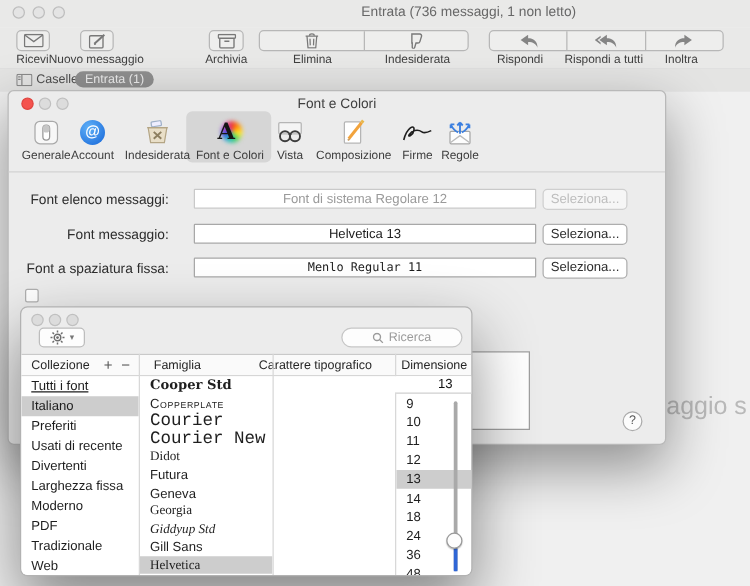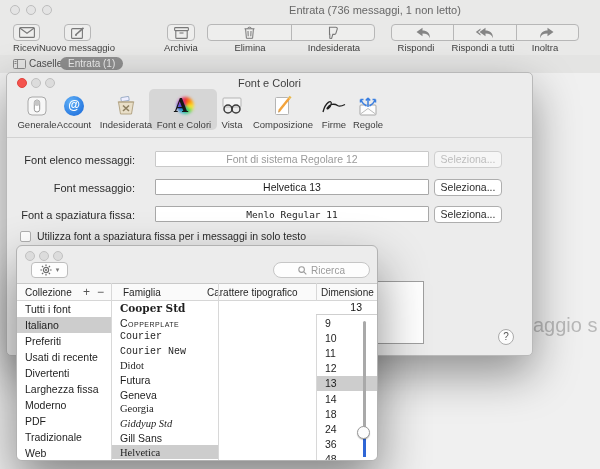--- a/index.html
+++ b/index.html
@@ -54,21 +54,21 @@
   .fp-header{position:absolute;left:0;top:37px;width:100%;height:18px;background:#fafafa;border-top:1px solid #c9c9c9;border-bottom:1px solid #d6d6d6;box-sizing:border-box;}
   .fp-h-label{position:absolute;top:3px;font-size:10px;color:#262626;white-space:nowrap;}
   .fp-h-btn{position:absolute;top:1px;font-size:12px;color:#555;}
   .fp-vline{position:absolute;top:37px;bottom:0;width:1px;background:#d8d8d8;}
   .fp-lists{position:absolute;left:0;top:55px;width:100%;bottom:0;background:#fff;}
   .fp-col{position:absolute;top:0;bottom:0;overflow:hidden;}
   .list-row{box-sizing:border-box;padding-left:8px;font-size:10.5px;color:#1e1e1e;white-space:nowrap;overflow:hidden;display:flex;align-items:center;}
   .list-row.selected{background:#cdcdcd;}
   .fs-serif{font-family:"Liberation Serif",serif;}
   .fs-serif-bold{font-family:"DejaVu Serif",serif;font-weight:bold;}
-  .fs-mono{font-family:"Liberation Mono",monospace;font-size:10px;}
+  .fs-mono{font-family:"Liberation Mono",monospace;font-size:14px;}
   .fs-smallcaps{font-variant:small-caps;letter-spacing:.5px;}
   .fs-script{font-family:Liberation Serif, serif;font-style:italic;}
   .size-field{position:absolute;left:299px;top:55px;width:63px;height:14px;background:#fff;border-bottom:1px solid #cfcfcf;box-sizing:border-box;text-align:right;padding-right:17px;font-size:10.5px;color:#111;}
   .slider-track{position:absolute;left:346px;top:75px;width:3px;height:136px;background:#a9a9a9;border-radius:2px;}
   .slider-fill{position:absolute;left:0;bottom:0;width:3px;height:18px;background:#2f66d6;}
   .slider-thumb{position:absolute;left:340px;top:180px;width:13px;height:13px;background:#fdfdfd;border:1px solid #9a9a9a;border-radius:50%;box-sizing:border-box;box-shadow:0 1px 1px rgba(0,0,0,.25);}
 
   svg{display:block;}
 </style>
 </head>
@@ -295,21 +295,20 @@
 
     <div class="form-label" style="top:109px;">Font messaggio:</div>
     <div class="form-field" style="top:106px;">Helvetica 13</div>
     <div class="sel-btn" style="top:106px;">Seleziona...</div>
 
     <div class="form-label" style="top:136px;">Font a spaziatura fissa:</div>
     <div class="form-field mono" style="top:133px;">Menlo Regular 11</div>
     <div class="sel-btn" style="top:133px;">Seleziona...</div>
 
     <div class="checkbox"></div>
-    <div class="checkbox-label">Utilizza font a spaziatura fissa per i messaggi in solo testo</div>
 
     <div class="preview-box"></div>
     <div class="help-btn">?</div>
   </div>
 
   <div class="abs fontpanel">
     <span class="light gray" style="left:8px;top:5px;"></span>
     <span class="light gray" style="left:22px;top:5px;"></span>
     <span class="light gray" style="left:36px;top:5px;"></span>
 
@@ -340,21 +339,21 @@
       <span class="fp-h-label" style="left:8px;">Collezione</span>
       <span class="fp-h-btn" style="left:66px;">+</span>
       <span class="fp-h-btn" style="left:80px;">−</span>
       <span class="fp-h-label" style="left:106px;">Famiglia</span>
       <span class="fp-h-label" style="left:190px;">Carattere tipografico</span>
       <span class="fp-h-label" style="left:304px;">Dimensione</span>
     </div>
 
     <div class="fp-lists">
       <div class="fp-col" id="collection-list" style="left:0;width:94px;">
-          <div class="list-row" style="height: 16px;">Tutti i font</div>
+          <div class="list-row" style="height: 16px; text-decoration: underline;">Tutti i font</div>
           <div class="list-row selected" style="height: 16px;">Italiano</div>
           <div class="list-row" style="height: 16px;">Preferiti</div>
           <div class="list-row" style="height: 16px;">Usati di recente</div>
           <div class="list-row" style="height: 16px;">Divertenti</div>
           <div class="list-row" style="height: 16px;">Larghezza fissa</div>
           <div class="list-row" style="height: 16px;">Moderno</div>
           <div class="list-row" style="height: 16px;">PDF</div>
           <div class="list-row" style="height: 16px;">Tradizionale</div>
           <div class="list-row" style="height: 16px;">Web</div>
         </div>

